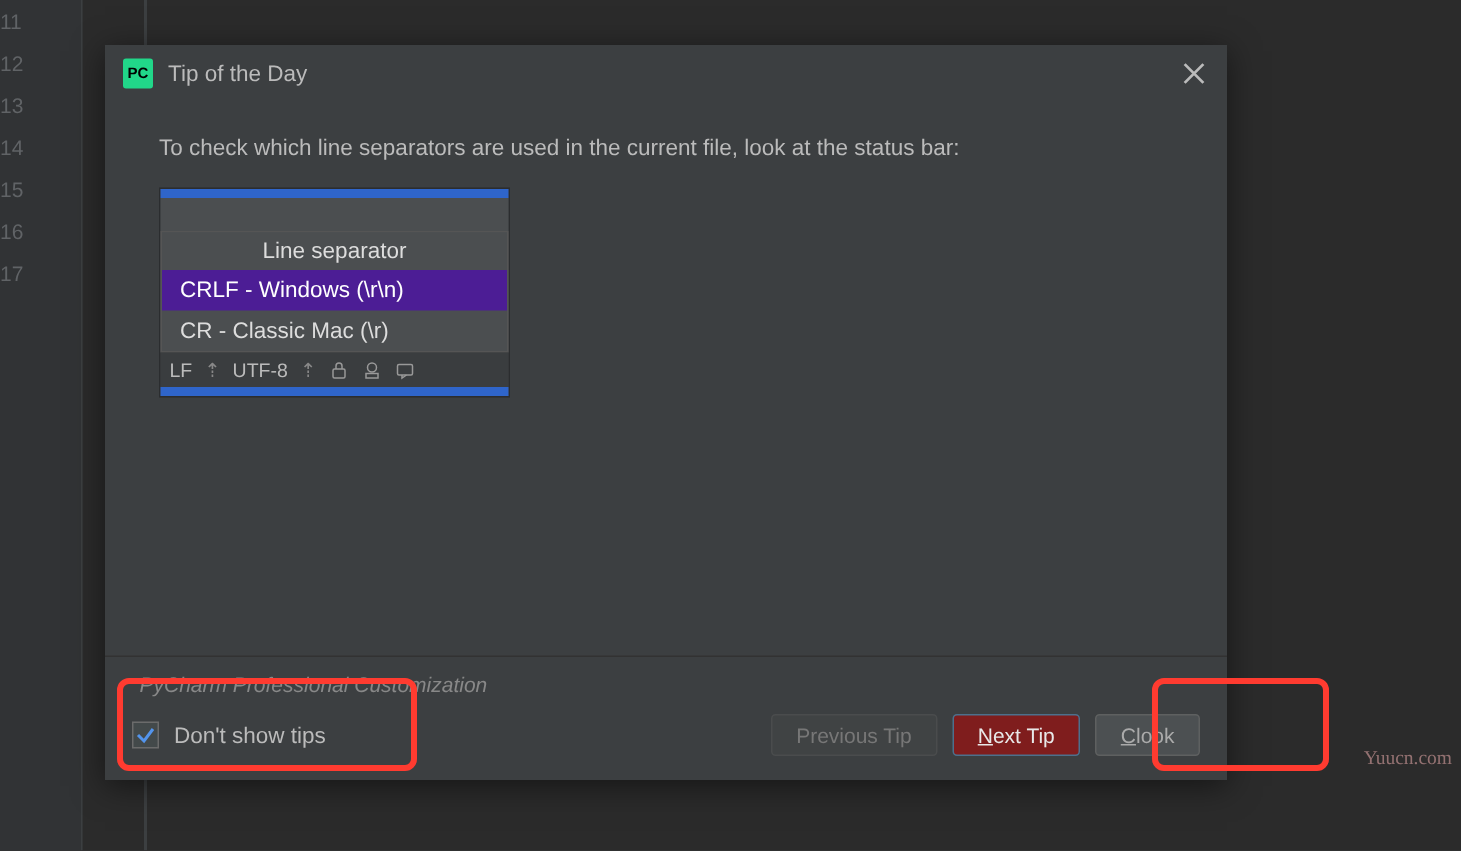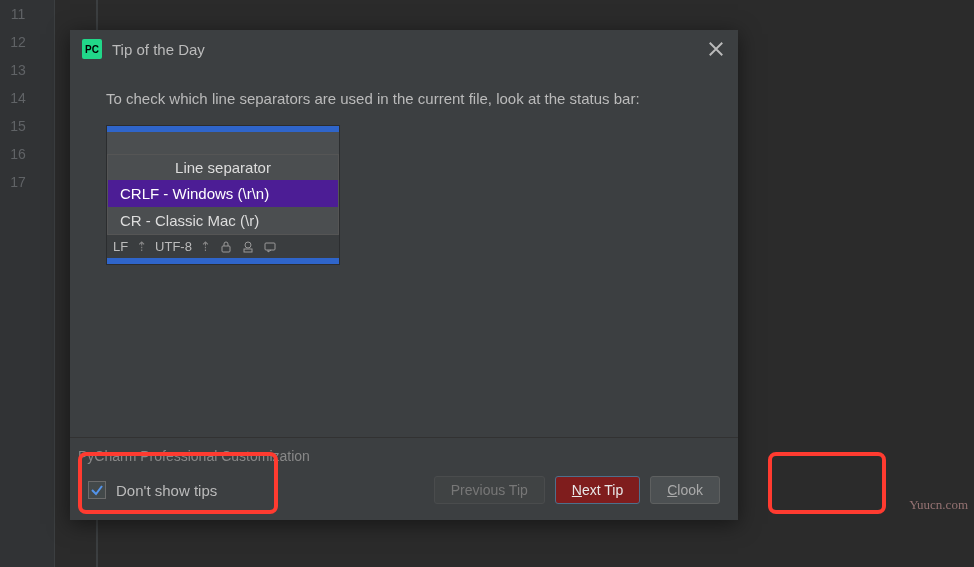--- a/index.html
+++ b/index.html
@@ -12,33 +12,33 @@
     position: relative;
     overflow: hidden;
   }
   .gutter {
     position: absolute; left: 0; top: 0; width: 55px; height: 567px;
     background: #313335;
     border-right: 1px solid #3c3f41;
     padding-top: 0;
   }
   .gutter div {
-    color: #606366; font-size: 14px; text-align: center;
+    color: #606366; font-size: 14px; text-align: left;
     padding-right: 18px; height: 28px; line-height: 28px;
   }
   .editor-split {
     position: absolute; left: 96px; top: 0; width: 2px; height: 567px;
     background: #3c3f41;
   }
   .editor-bg {
     position: absolute; left: 55px; top: 0; right: 0; height: 567px;
     background: #2b2b2b;
   }
   .dialog {
-    position: absolute; left: 70px; top: 30px; width: 668px; height: 490px;
+    position: absolute; left: 70px; top: 30px; width: 748px; height: 490px;
     background: #3c3f41;
     box-shadow: 0 4px 20px rgba(0,0,0,0.5);
   }
   .titlebar {
     height: 38px; display: flex; align-items: center; padding: 0 12px;
     background: #3c3f41;
   }
   .app-icon {
     width: 20px; height: 20px; background: #21d789;
     display: flex; align-items: center; justify-content: center;
@@ -76,21 +76,21 @@
     padding: 4px 6px; background: #3a3d3f; font-size: 13px; color: #bbbbbb;
   }
   .statusbar-mini .sep { color: #888; }
   .mini-icon { width: 14px; height: 14px; display:inline-block; }
   .blue-edge { height: 6px; background: #2f65ca; }
   .footer-sec {
     position: absolute; left: 0; right: 0; bottom: 0;
     border-top: 1px solid #323232;
   }
   .footer-label {
-    padding: 10px 18px 6px 8px; color: #888888; font-size: 14px;
+    padding: 10px 18px 6px 23px; color: #888888; font-size: 14px; font-style: italic;
   }
   .footer-row {
     display: flex; align-items: center; padding: 6px 18px 16px 18px;
   }
   .checkbox {
     width: 18px; height: 18px; border: 1px solid #6b6b6b;
     background: #43494a; display: flex; align-items: center;
     justify-content: center; margin-right: 10px; cursor: pointer;
   }
   .checkbox svg { width: 14px; height: 14px; }

